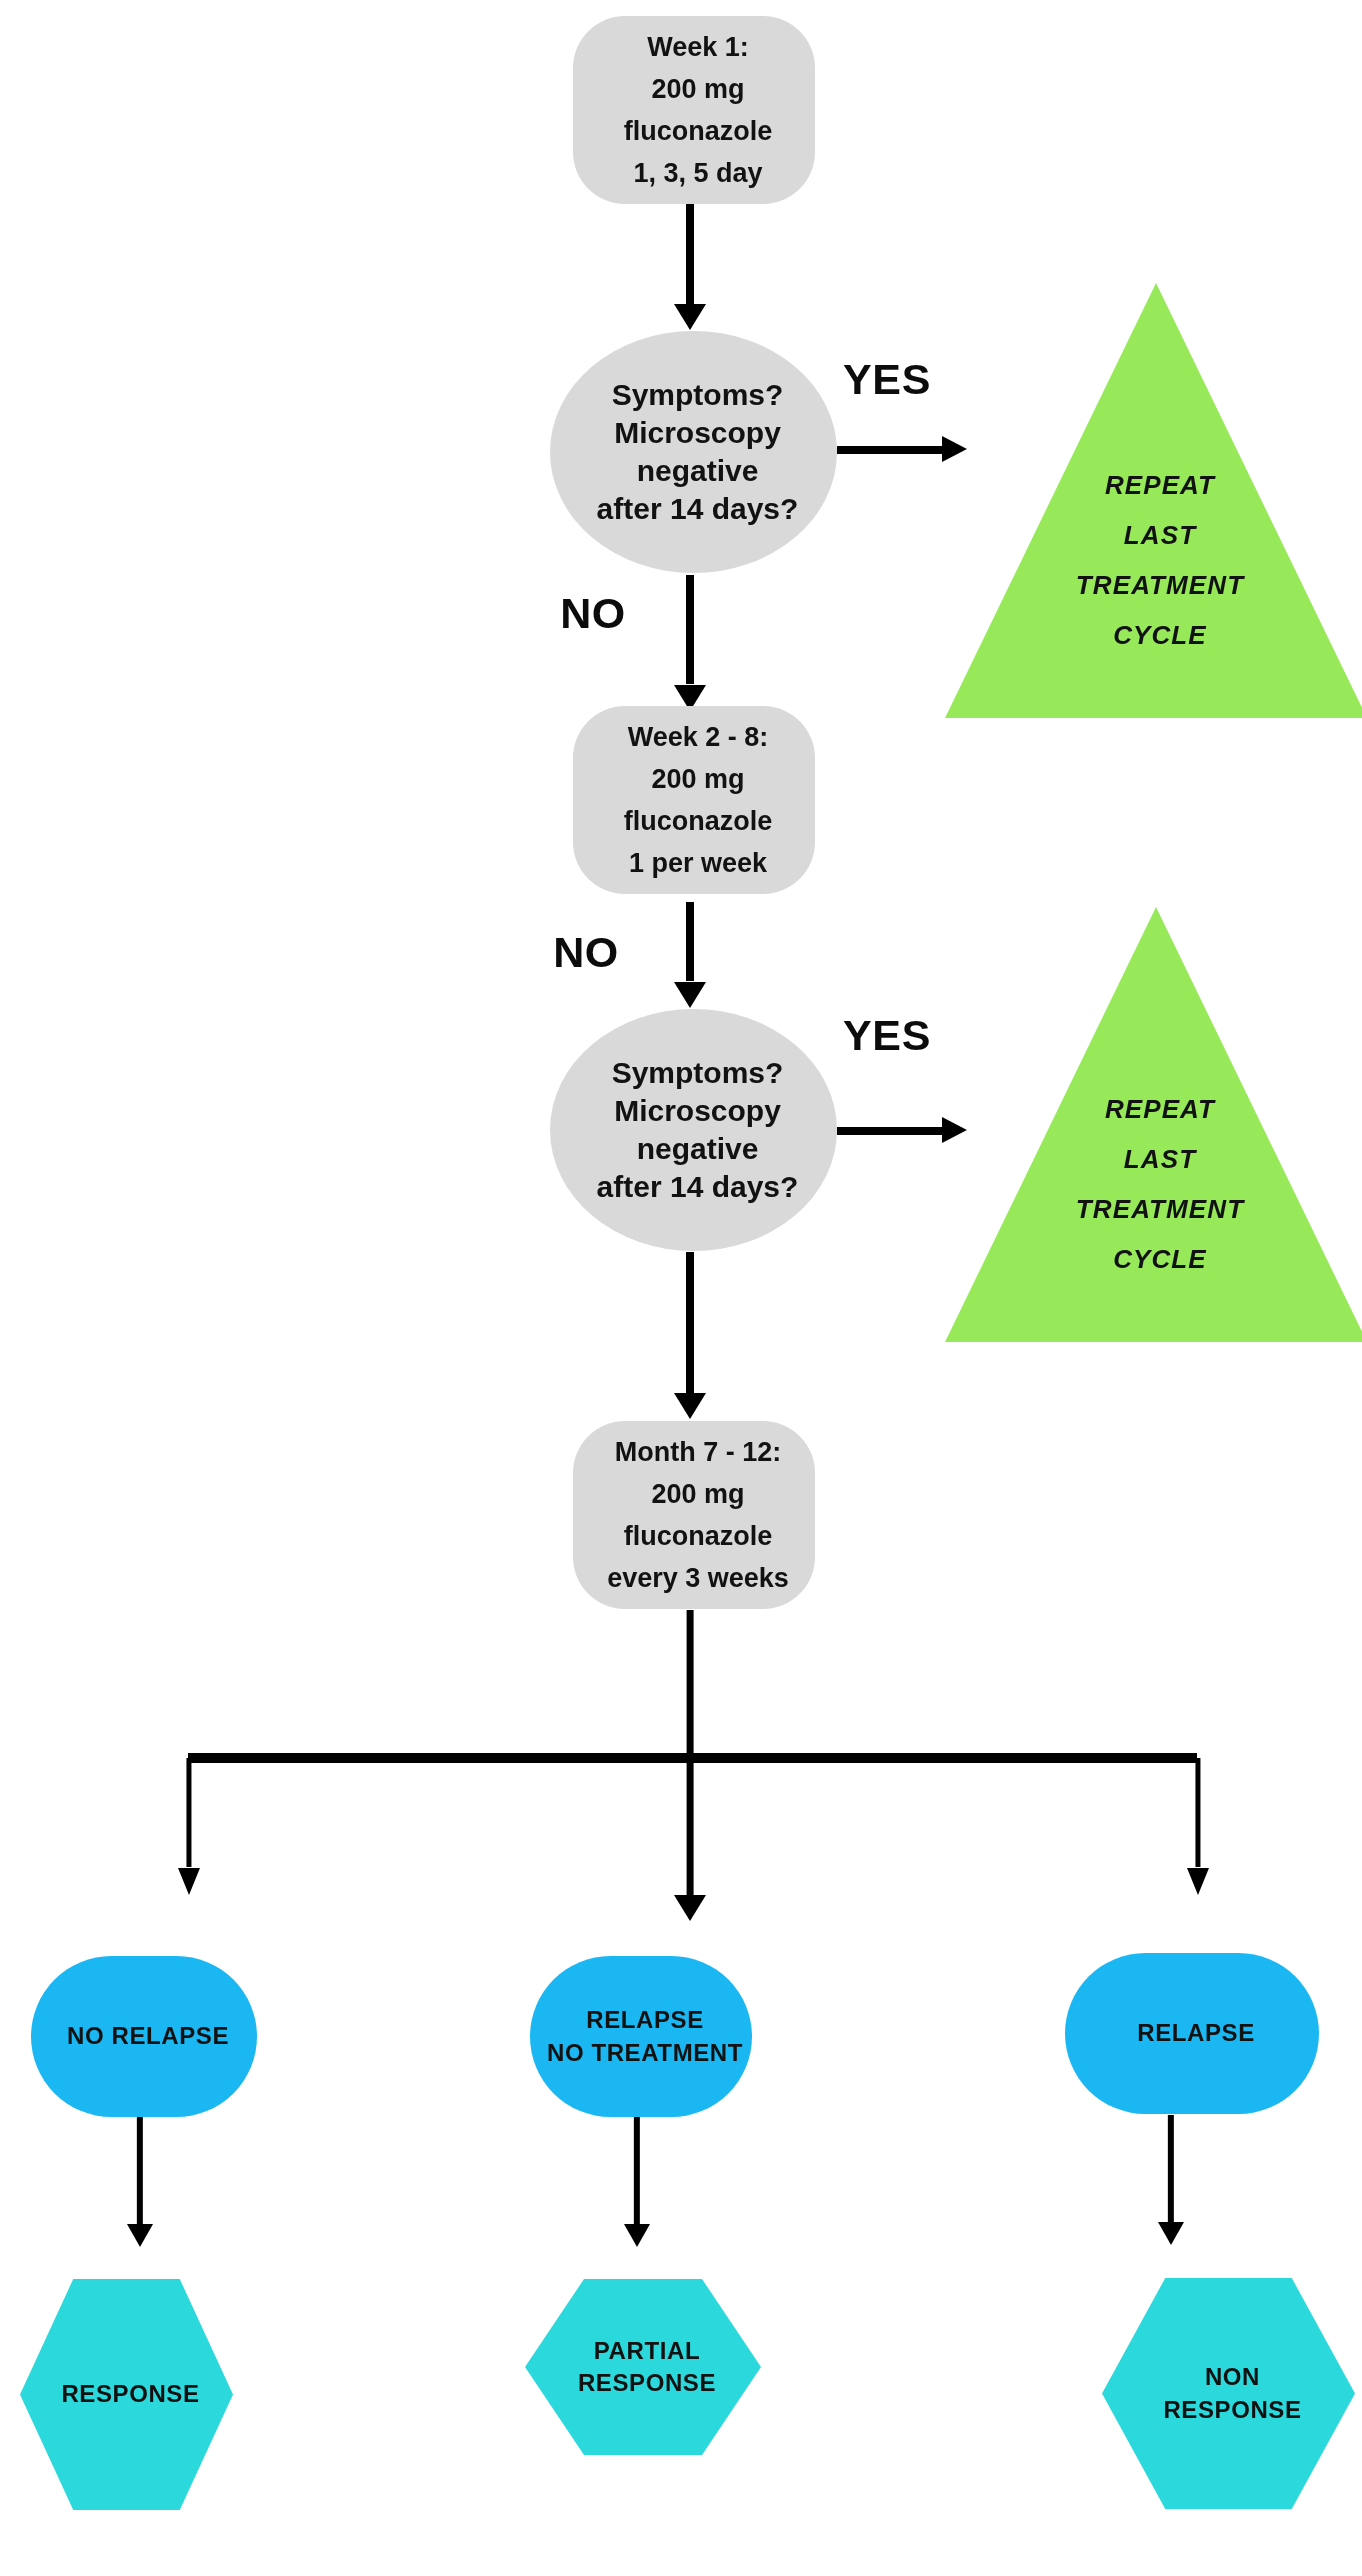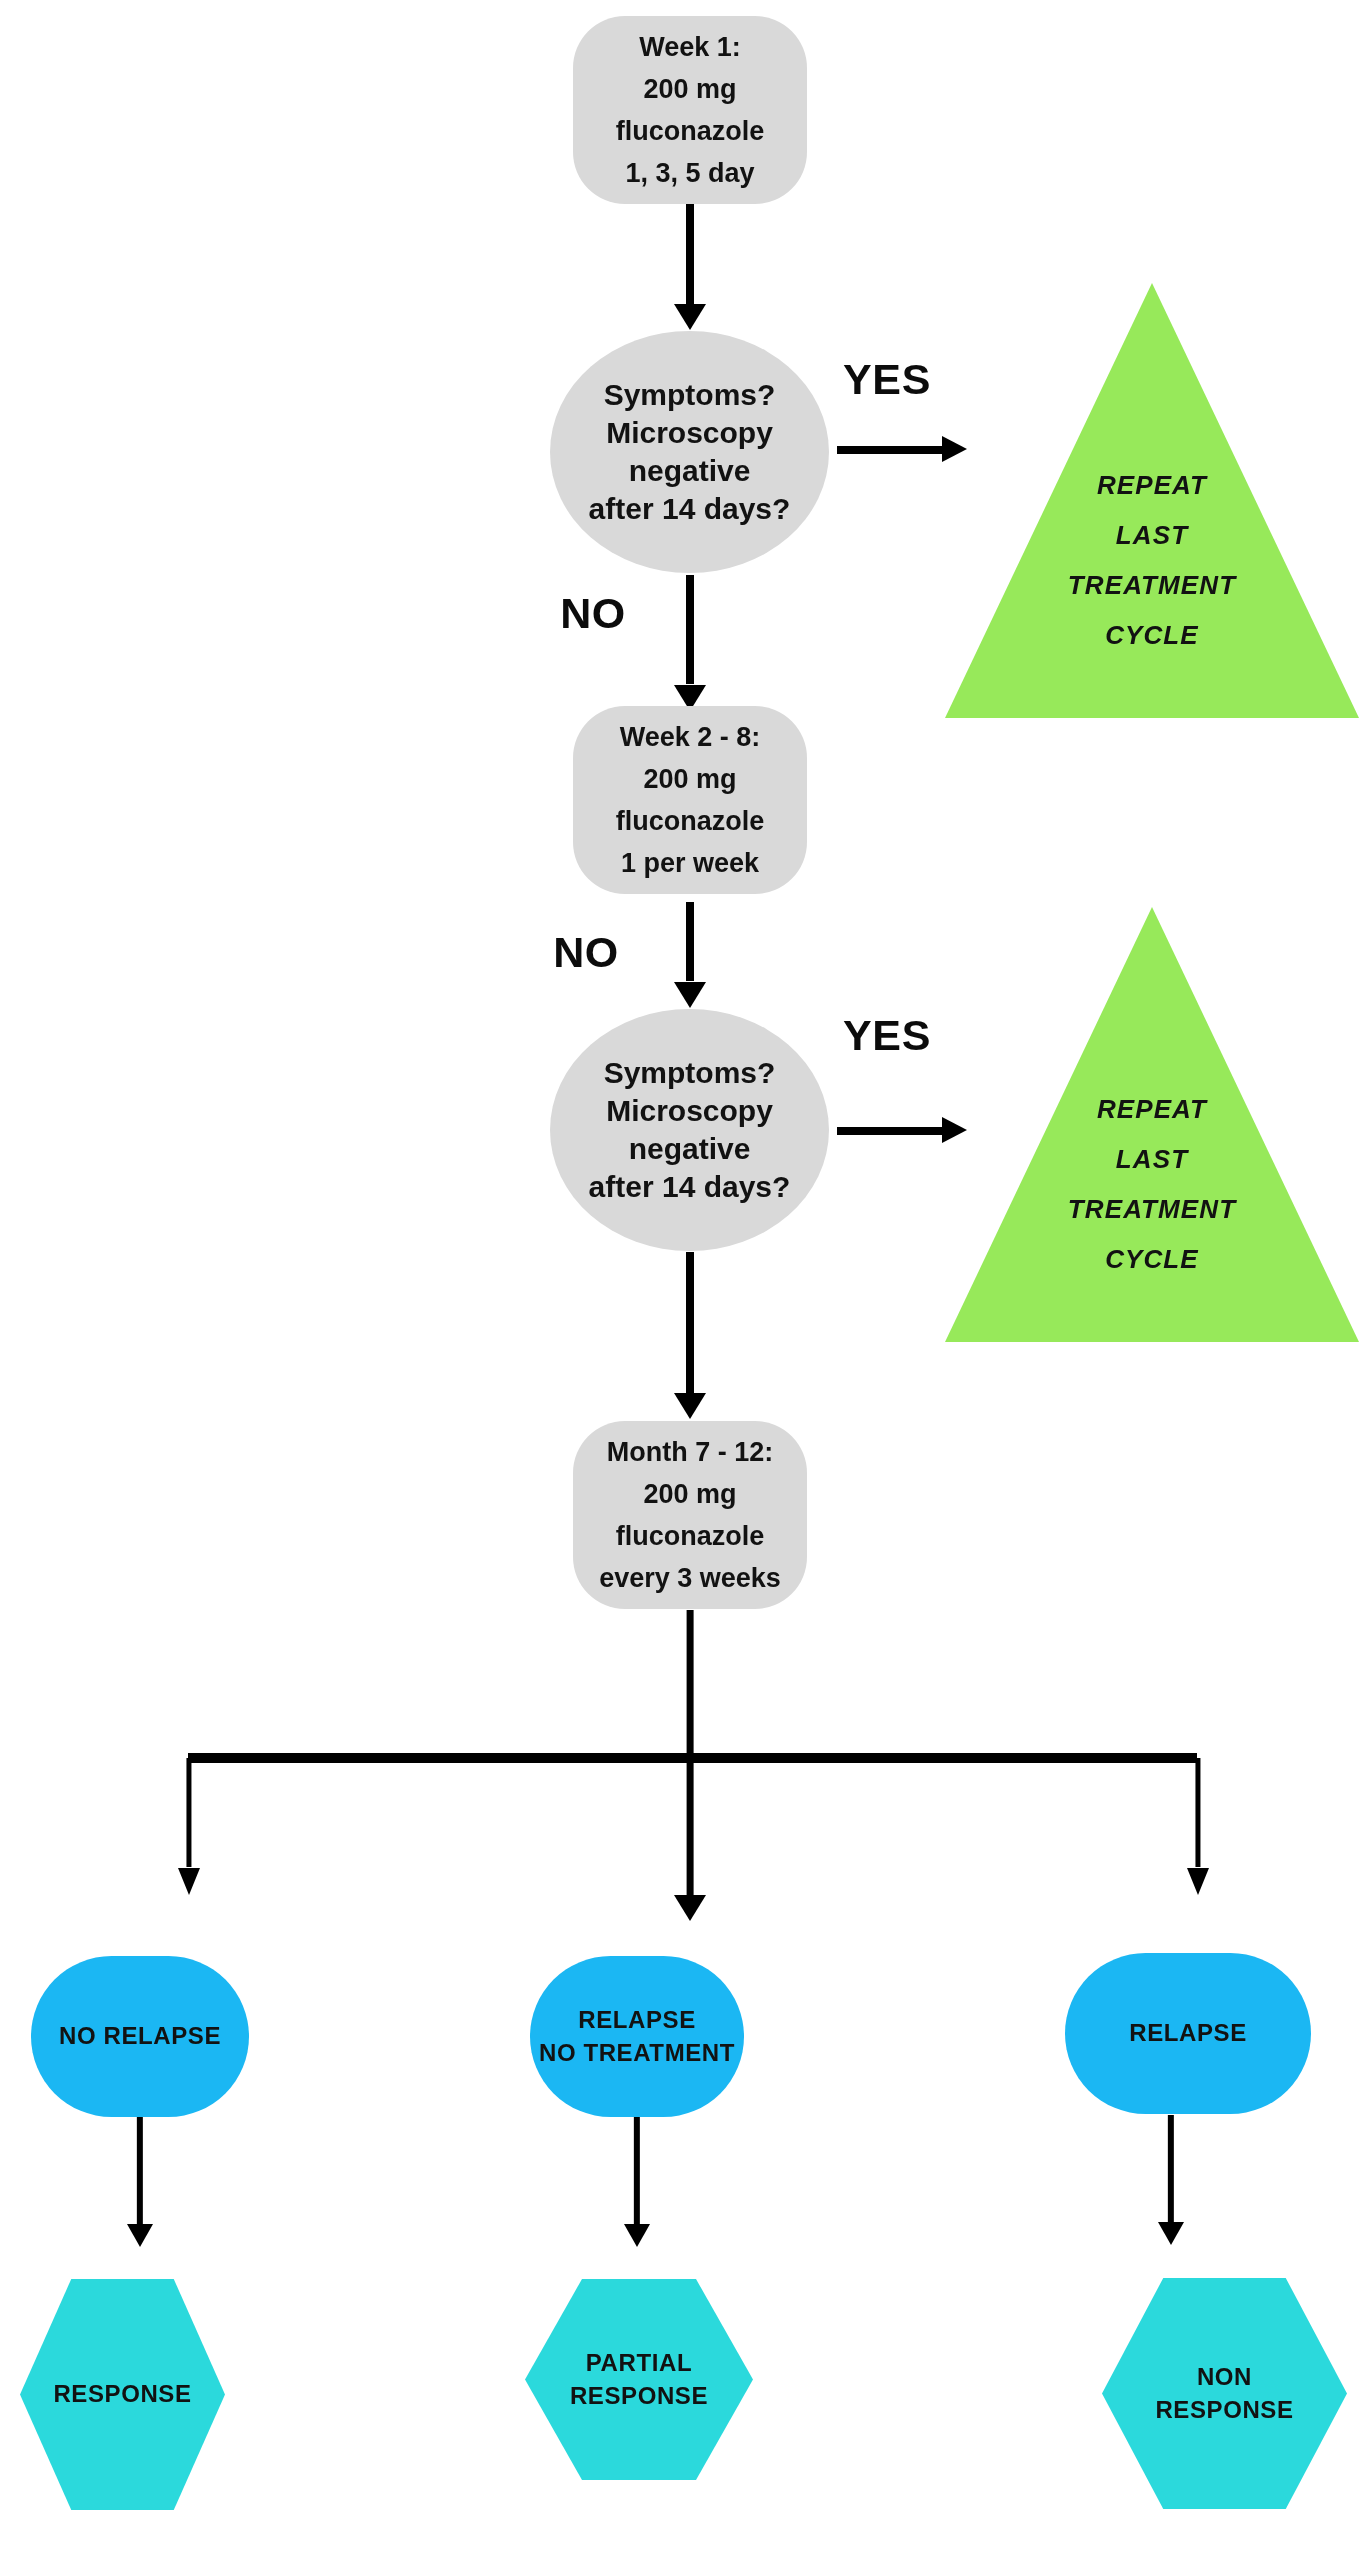--- a/index.html
+++ b/index.html
@@ -6,21 +6,21 @@
     --grey:#D9D9D9; --green:#97E95A; --blue:#1BB7F3; --cyan:#2BD9DC; --ink:#000000;
   }
   html,body{margin:0;padding:0;}
   body{
     width:1363px;height:2576px;background:#ffffff;position:relative;overflow:hidden;
     font-family:"Liberation Sans",sans-serif;
   }
   
   .node{
     position:absolute;display:flex;align-items:center;justify-content:center;
-    text-align:center;color:#121212;font-weight:700;
+    text-align:center;color:#121212;font-weight:700;padding-left:8px;
   }
   .node .txt span{display:block;}
   .box{background:var(--grey,#D9D9D9);border-radius:52px;font-size:27px;line-height:42px;}
   .ellipse{background:var(--grey,#D9D9D9);border-radius:50%;font-size:30px;line-height:38px;}
   .tri{
     background:var(--green,#97E95A);
     -webkit-clip-path:polygon(50% 0,100% 100%,0 100%);
     clip-path:polygon(50% 0,100% 100%,0 100%);
     font-weight:800;font-size:26px;line-height:50px;letter-spacing:1.1px;
     align-items:flex-end;
@@ -91,21 +91,21 @@
   #pA{left:127px;top:2117px;width:26px;height:130px;}
   #pA .shaft{width:6.3px;height:107px;}
   #pA .head{border-left-width:13px;border-right-width:13px;border-top-width:23px;}
   #pB{left:624px;top:2117px;width:26px;height:130px;}
   #pB .shaft{width:6.3px;height:107px;}
   #pB .head{border-left-width:13px;border-right-width:13px;border-top-width:23px;}
   #pC{left:1158px;top:2115px;width:26px;height:130px;}
   #pC .shaft{width:6.3px;height:107px;}
   #pC .head{border-left-width:13px;border-right-width:13px;border-top-width:23px;}
   #hex1{left:20px;top:2279px;width:205px;height:231px;}
-  #hex2{left:525px;top:2279px;width:228px;height:201px;}
+  #hex2{left:525px;top:2279px;width:228px;height:176px;}
   #hex3{left:1102px;top:2278px;width:245px;height:231px;}
 </style>
 </head>
 <body>
 
 <div class="node box" id="box1">
   <div class="txt">
     <span>Week 1:</span>
     <span>200 mg</span>
     <span>fluconazole</span>

